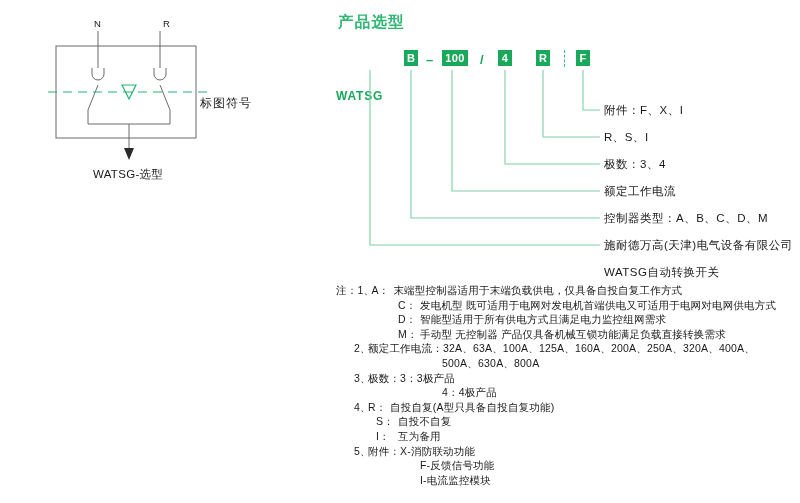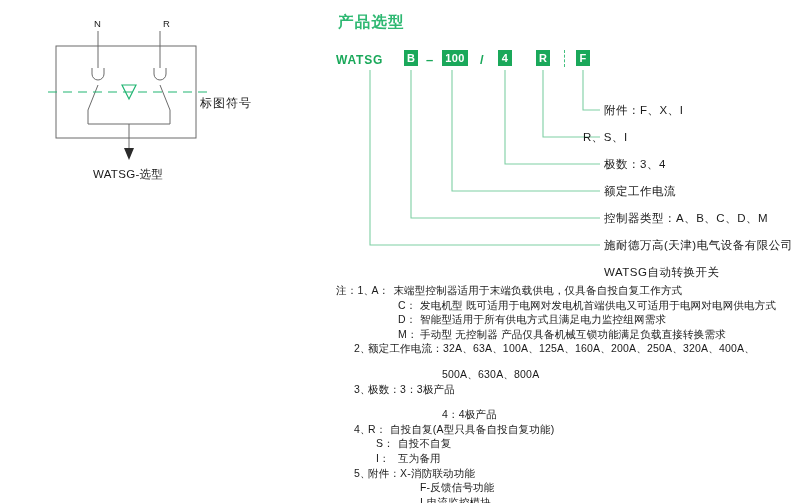--- a/index.html
+++ b/index.html
@@ -113,21 +113,21 @@
     letter-spacing: .2px;
   }
   .note-line { white-space: nowrap; }
   .n-marker   { display: inline-block; width: 14px; text-align: left; }
   .n-prefix   { display: inline-block; width: 22px; text-align: left; }
   .ind-0 { padding-left: 0px; }
   .ind-1 { padding-left: 18px; }
   .ind-2 { padding-left: 40px; }
   .ind-3 { padding-left: 62px; }
   .ind-4 { padding-left: 84px; }
-  .ind-5 { padding-left: 106px; margin-top: 11px; }
+  .ind-5 { padding-left: 106px; }
 </style>
 </head>
 <body>
 
 <div class="stage">
 
   <div id="symbol-panel">
     <svg width="320" height="200" viewBox="0 0 320 200">
 
       <rect x="56" y="46" width="140" height="92" fill="none" stroke="#6b6b6b" stroke-width="1"></rect>
@@ -154,21 +154,21 @@
 
     <div class="sym-label" id="terminal-n-label">N</div>
     <div class="sym-label" id="terminal-r-label">R</div>
     <div class="sym-label" id="symbol-caption">标图符号</div>
     <div class="sym-label" id="symbol-title">WATSG-选型</div>
   </div>
 
   <div id="selection-title">产品选型</div>
 
   <div id="code-row">
-    <span class="code-prefix" style="left:0px;">WATSG</span>
+    <span class="code-prefix" style="left:0px;margin-top:36px;">WATSG</span>
     <span class="code-badge" style="left:68px;">B</span>
     <span class="code-sep" style="left:90px;">–</span>
     <span class="code-badge" style="left:106px; min-width:26px;">100</span>
     <span class="code-sep" style="left:144px;">/</span>
     <span class="code-badge" style="left:162px;">4</span>
     <span class="code-badge" style="left:200px;">R</span>
     <span class="code-dashsep" style="left:228px;"></span>
     <span class="code-badge" style="left:240px;">F</span>
   </div>
 
@@ -183,21 +183,21 @@
 
       <path d="M 452 70 L 452 191 L 600 191"></path>
 
       <path d="M 411 70 L 411 218 L 600 218"></path>
 
       <path d="M 370 70 L 370 245 L 600 245"></path>
     </g>
   </svg>
 
   <div class="callout-label" style="left:604px; top:102px;">附件：F、X、I</div>
-  <div class="callout-label" style="left:583px; top:129px;text-align:center;">R、S、I</div>
+  <div class="callout-label" style="left:604px; top:129px;text-align:center;">R、S、I</div>
   <div class="callout-label" style="left:604px; top:156px;">极数：3、4</div>
   <div class="callout-label" style="left:604px; top:183px;">额定工作电流</div>
   <div class="callout-label" style="left:604px; top:210px;text-align:center;">控制器类型：A、B、C、D、M</div>
   <div class="callout-label" style="left:604px; top:237px;">施耐德万高(天津)电气设备有限公司</div>
   <div class="callout-label" style="left:604px; top:254px;margin-top:10px;">WATSG自动转换开关</div>
 
   <div id="notes">
 
     <div class="note-line ind-0"><span>注：</span><span class="n-marker">1、</span><span class="n-prefix">A：</span><span>末端型控制器适用于末端负载供电，仅具备自投自复工作方式</span></div>
 

